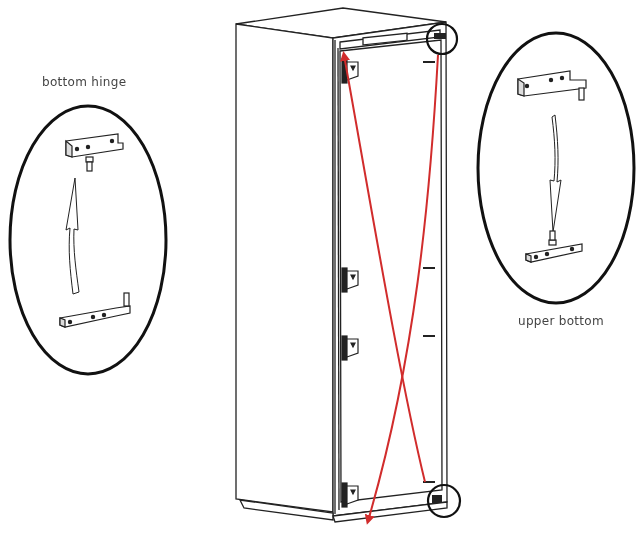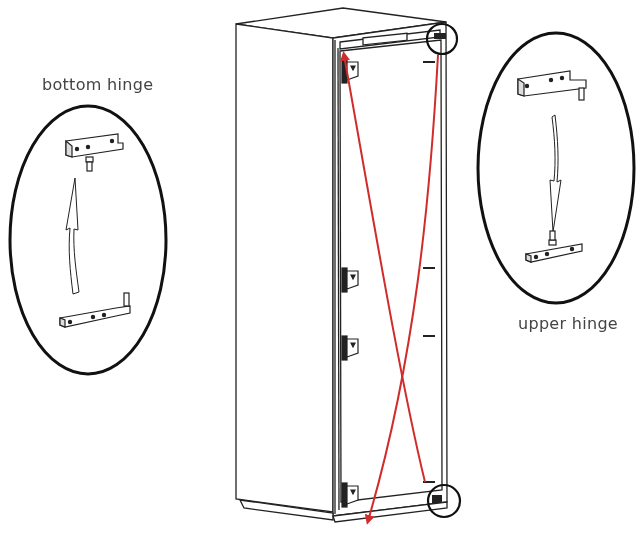--- a/index.html
+++ b/index.html
@@ -1,26 +1,26 @@
 <!DOCTYPE html>
 <html><head>
   <meta charset="utf-8">
   <style>
     html, body { margin: 0; padding: 0; background: #ffffff; }
     body { width: 639px; height: 534px; position: relative; overflow: hidden; font-family: "DejaVu Sans", sans-serif; }
-    .label { position: absolute; font-size: 16px; color: #444444; letter-spacing: 0.3px; font-family: "DejaVu Sans", sans-serif; }
+    .label { position: absolute; font-size: 12px; color: #444444; letter-spacing: 0.3px; font-family: "DejaVu Sans", sans-serif; }
     #label-bottom { left: 42px; top: 75px; }
     #label-upper { left: 518px; top: 314px; }
     svg { position: absolute; left: 0; top: 0; }
   </style>
 </head>
 <body>
 
 <div class="label" id="label-bottom">bottom hinge</div>
-<div class="label" id="label-upper">upper hinge</div>
+<div class="label" id="label-upper">upper bottom</div>
 
 <svg width="639" height="534" viewBox="0 0 639 534">
   <defs>
     <marker id="redhead" markerWidth="10" markerHeight="10" refX="6" refY="5" orient="auto" markerUnits="userSpaceOnUse">
       <path d="M0,0 L10,5 L0,10 Z" fill="#d12c2c"></path>
     </marker>
   </defs>
 
   <g>
     <ellipse cx="88" cy="240" rx="78" ry="134" fill="none" stroke="#111" stroke-width="3"></ellipse>

